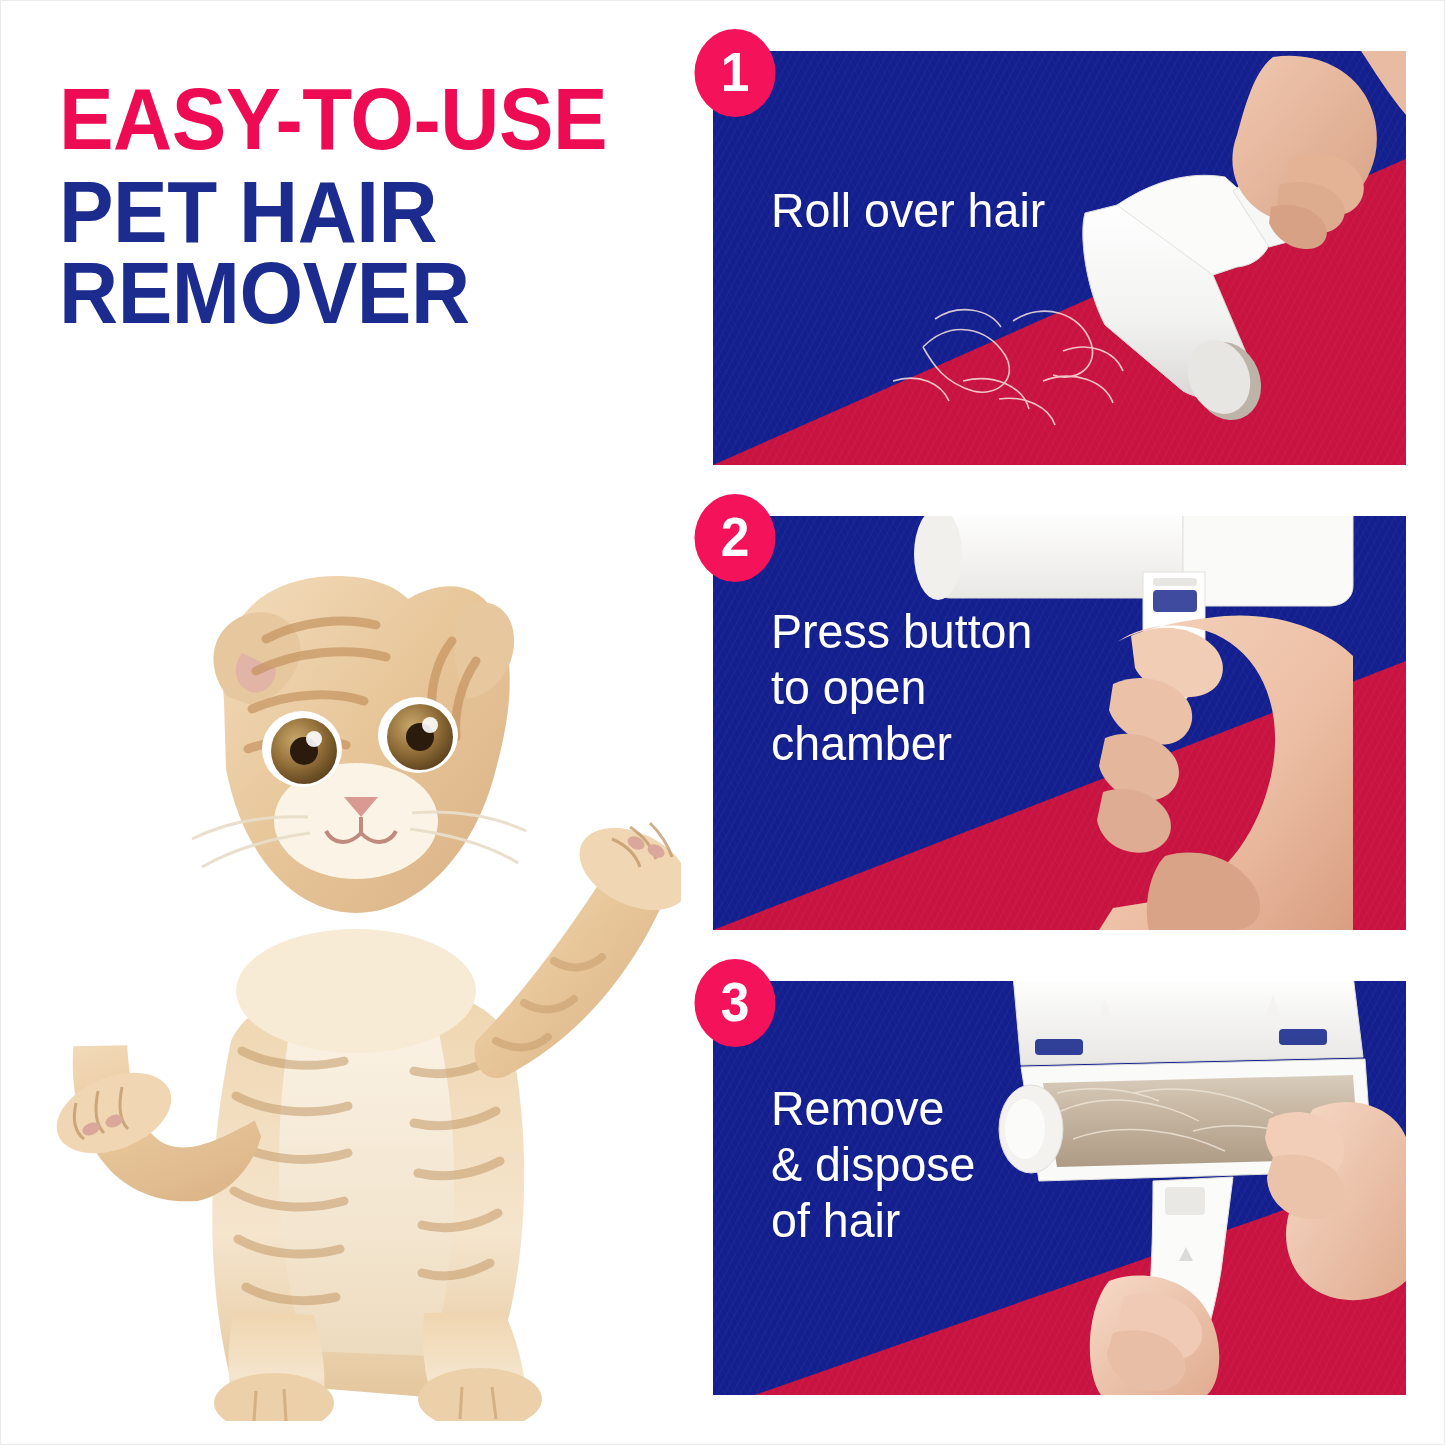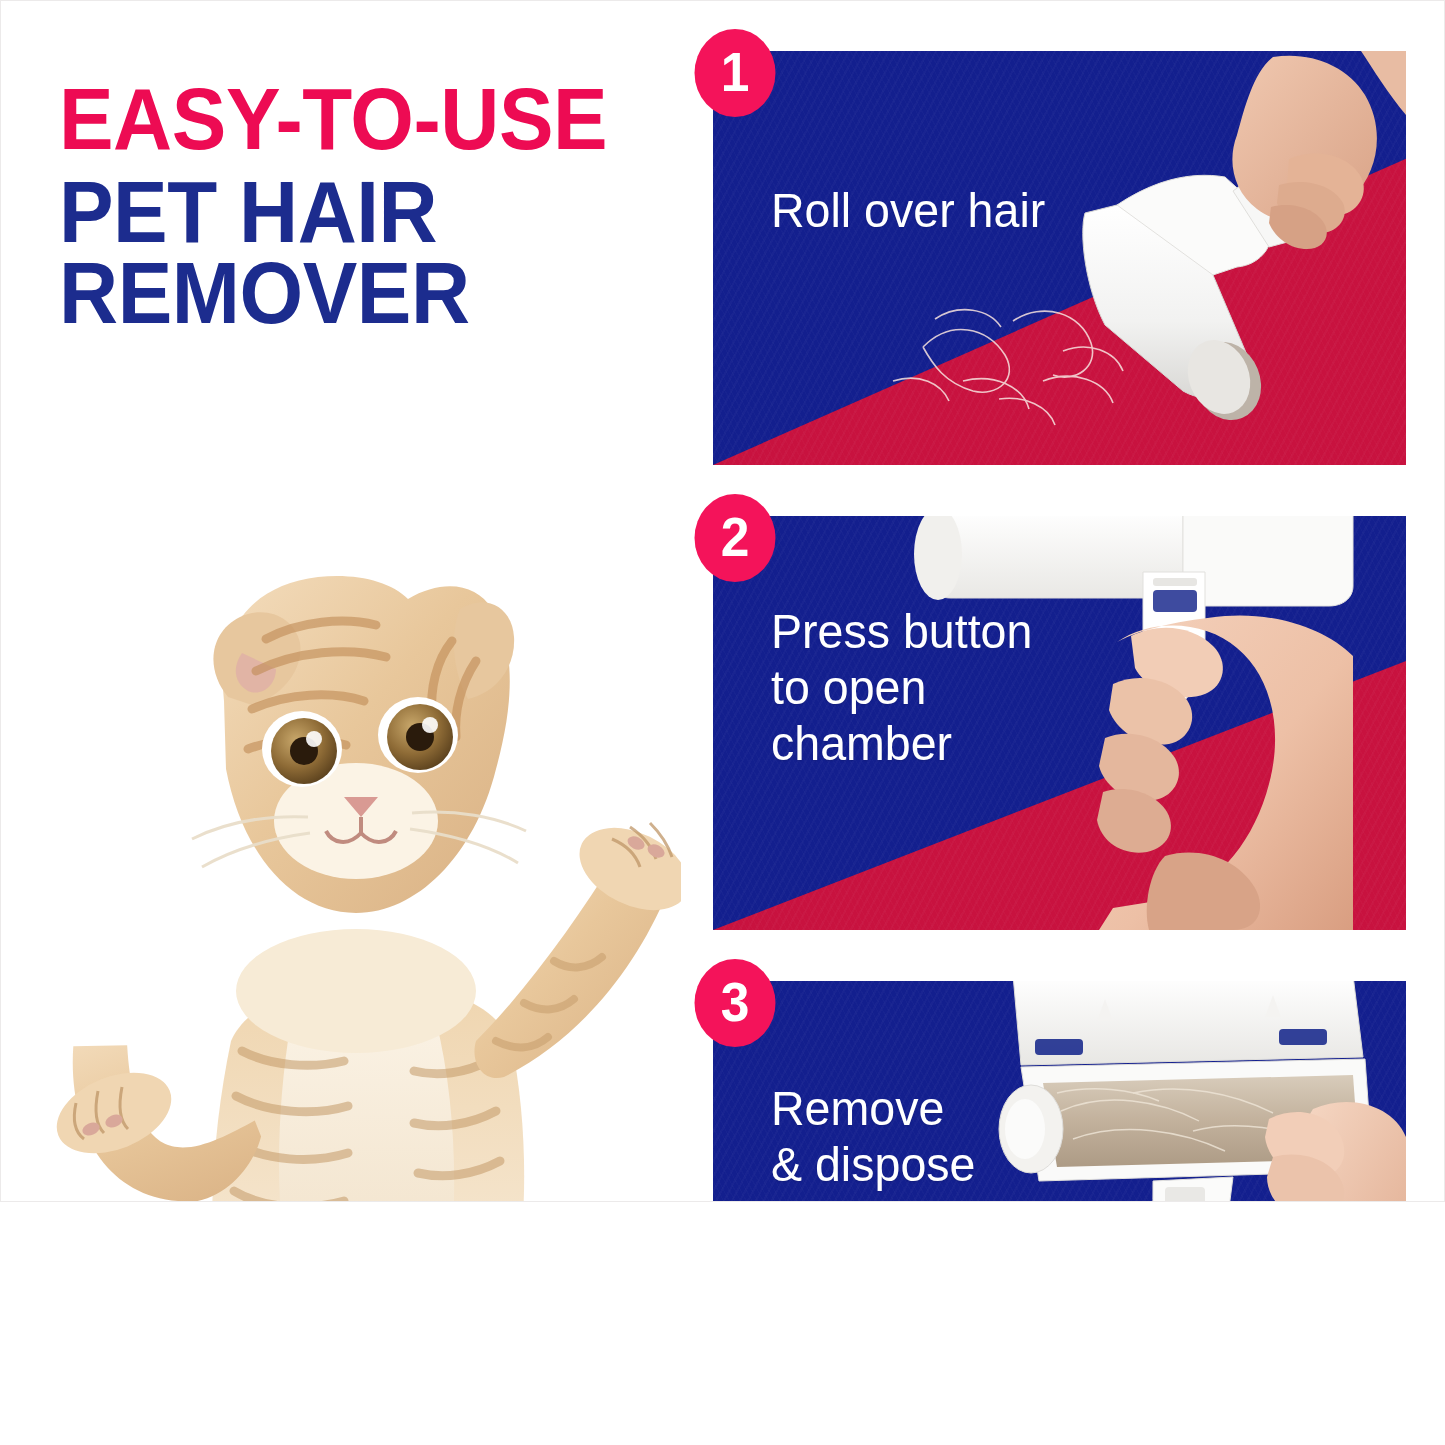--- a/index.html
+++ b/index.html
@@ -7,21 +7,21 @@
     padding: 0;
     background: #ffffff;
   }
   body {
     font-family: "Liberation Sans", "DejaVu Sans", sans-serif;
   }
 
   .canvas {
     position: relative;
     width: 1445px;
-    height: 1202px;
+    height: 1445px;
     background: #ffffff;
     overflow: hidden;
     box-sizing: border-box;
     border: 1px solid #eceaea;
   }
 
   
   .headline-block {
     position: absolute;
     left: 58px;

